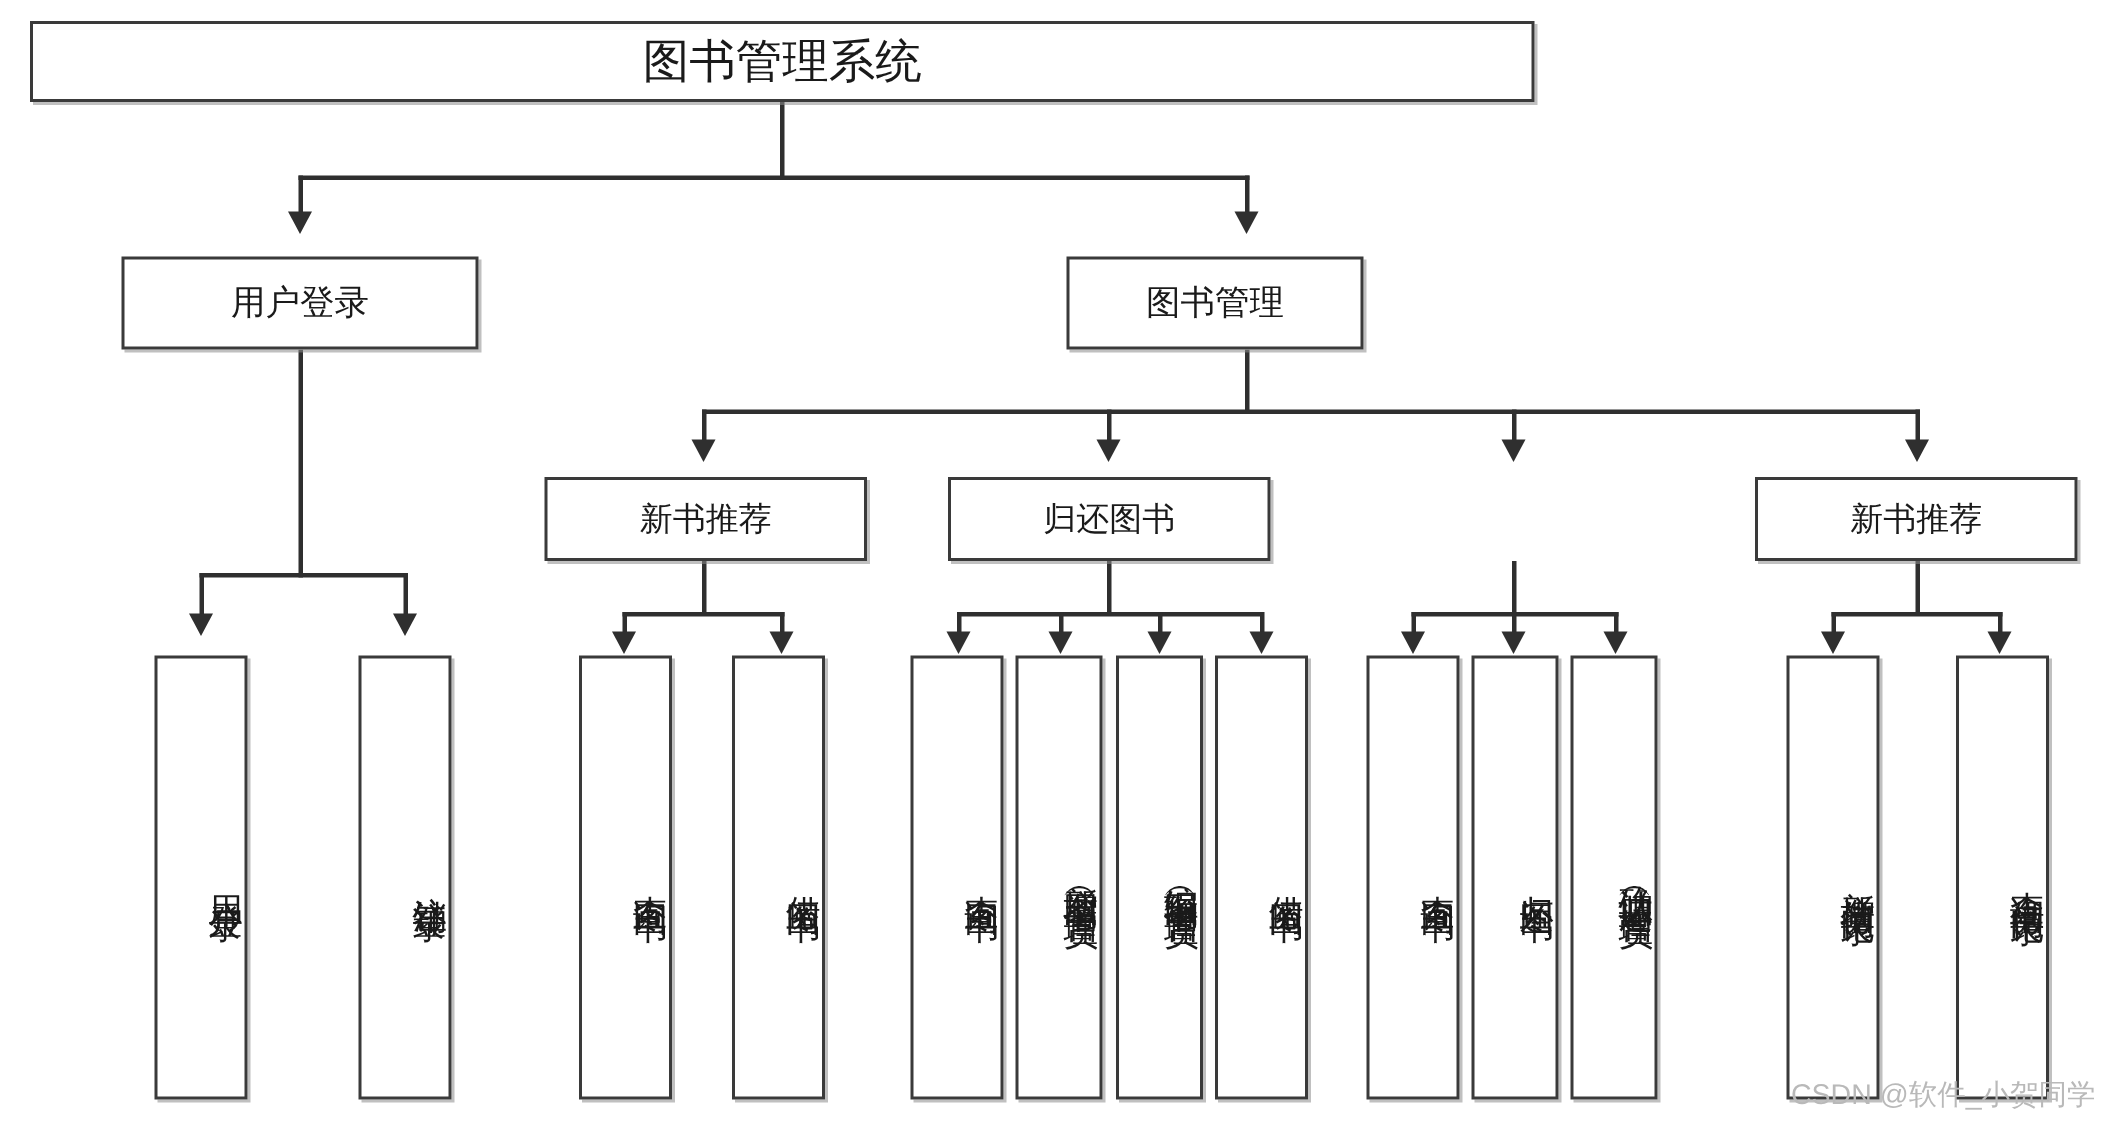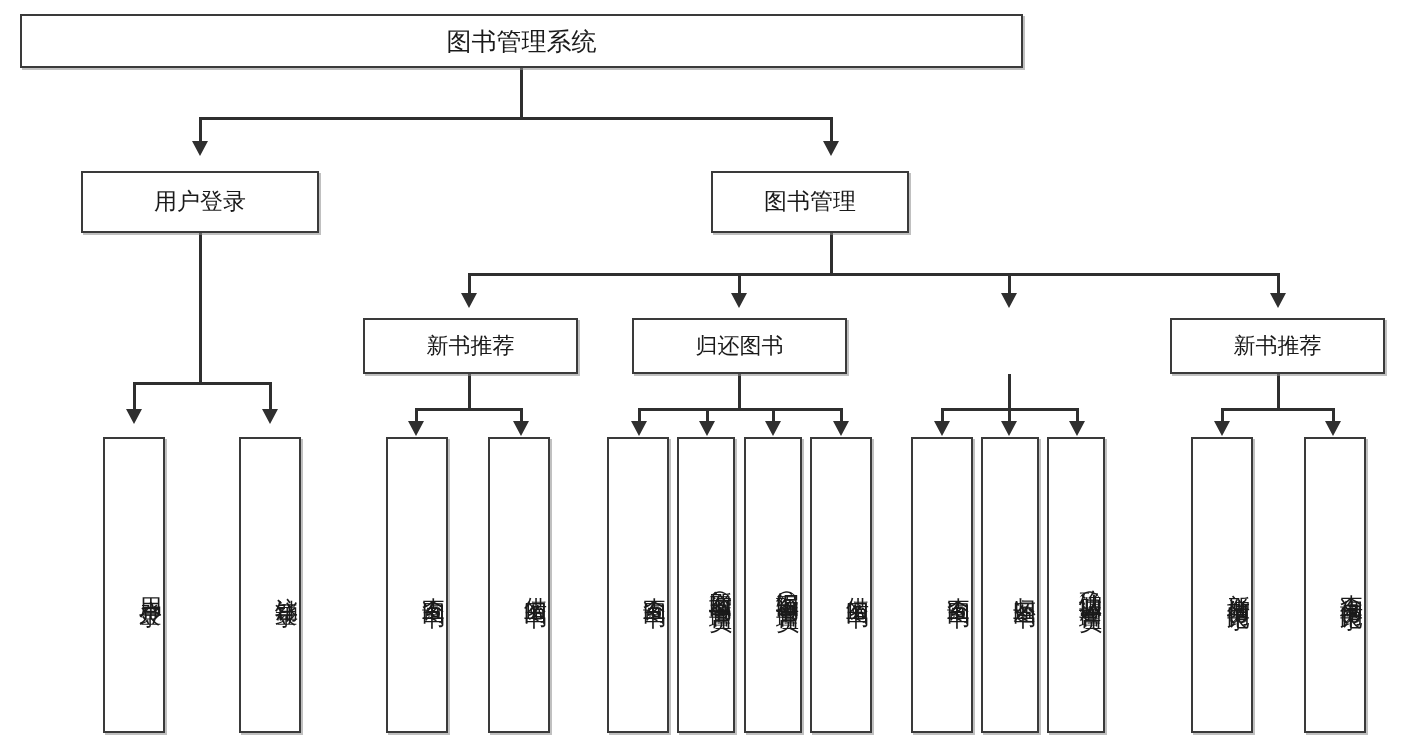--- a/index.html
+++ b/index.html
@@ -26,21 +26,21 @@
     align-items: center;
     justify-content: center;
     color: #1a1a1a;
     line-height: 1.12;
     z-index: 3;
   }
   .node.shadowed {
     box-shadow: 2px 2px 0 0 rgba(140,140,140,0.55);
   }
   .node-root {
-    font-size: 25px;
+    font-size: 31px;
     text-align: right;
   }
   .node-l1 {
     font-size: 23px;
   }
   .node-l2 {
     font-size: 22px;
   }
   .node-leaf {
     font-size: 23px;
@@ -215,14 +215,15 @@
     <span class="vtext">确认归还（管理员）</span>
   </div>
 
   <div class="node node-leaf shadowed" style="left:1191px; top:437px; width:62px; height:296px;">
     <span class="vtext">新增借阅记录</span>
   </div>
   <div class="node node-leaf shadowed" style="left:1304px; top:437px; width:62px; height:296px;">
     <span class="vtext">查询借阅记录</span>
   </div>
 
+  <div class="watermark">CSDN @软件_小贺同学</div>
 
 </div>
 
 </body></html>

